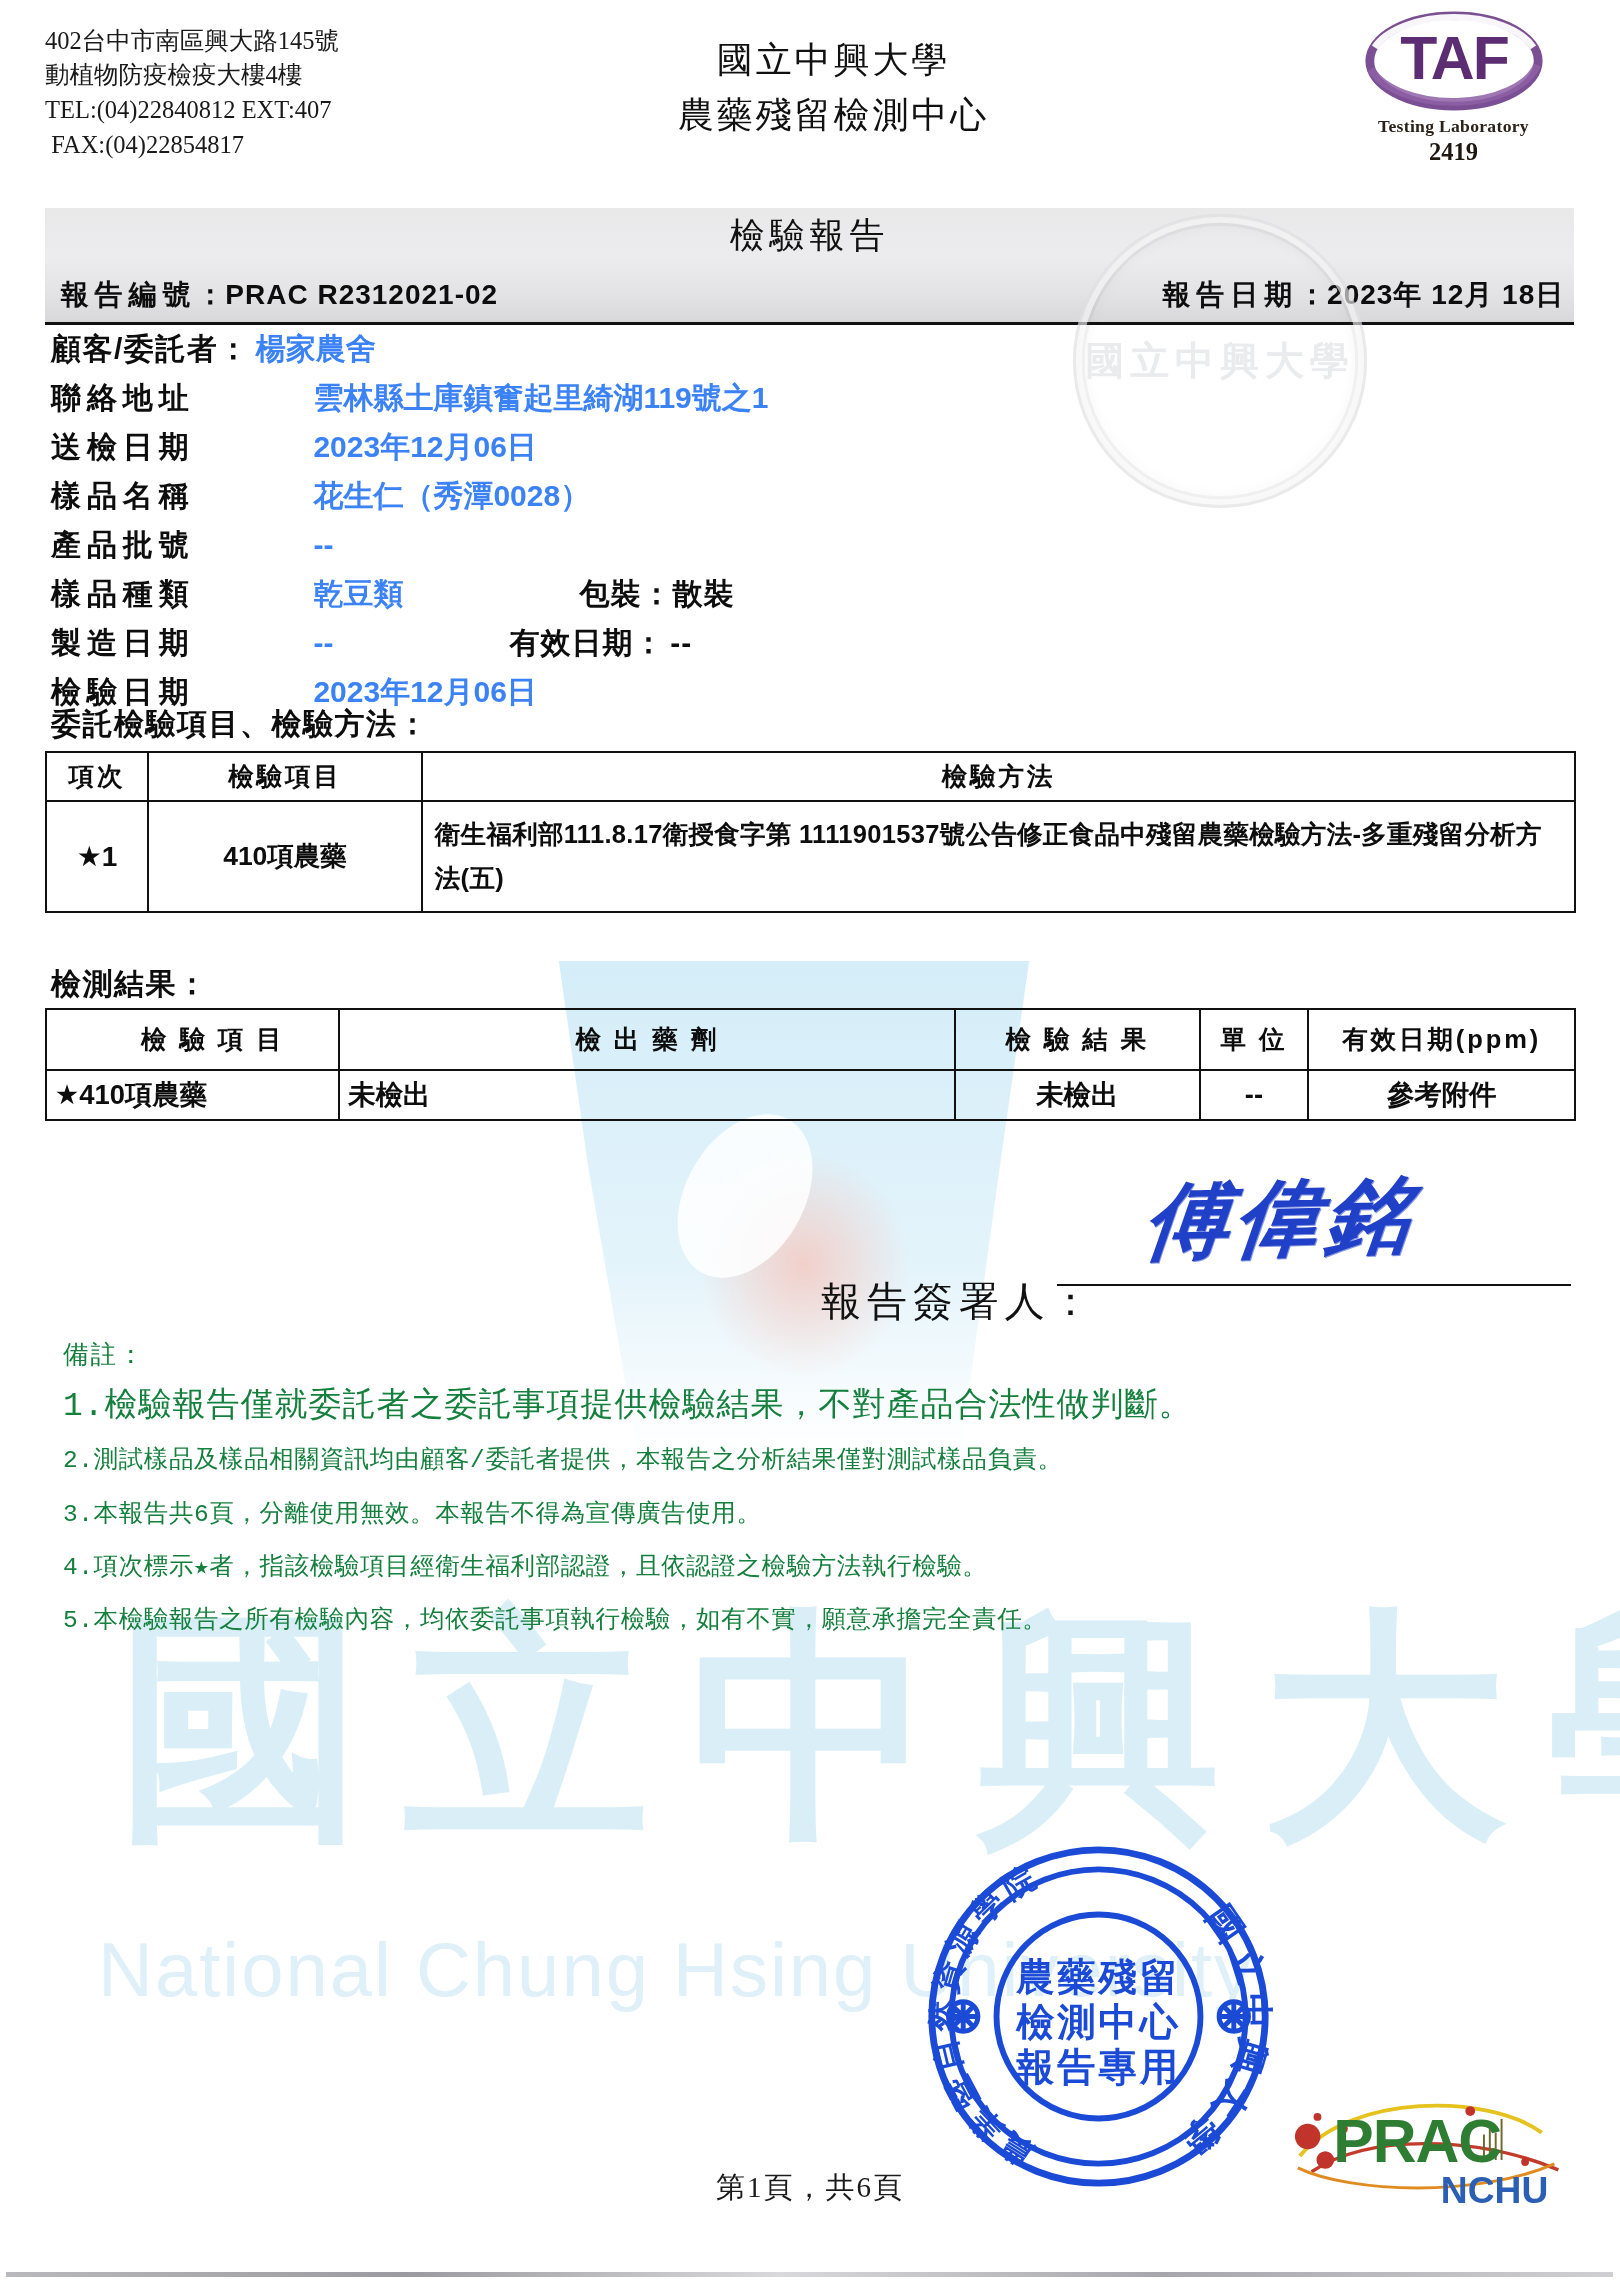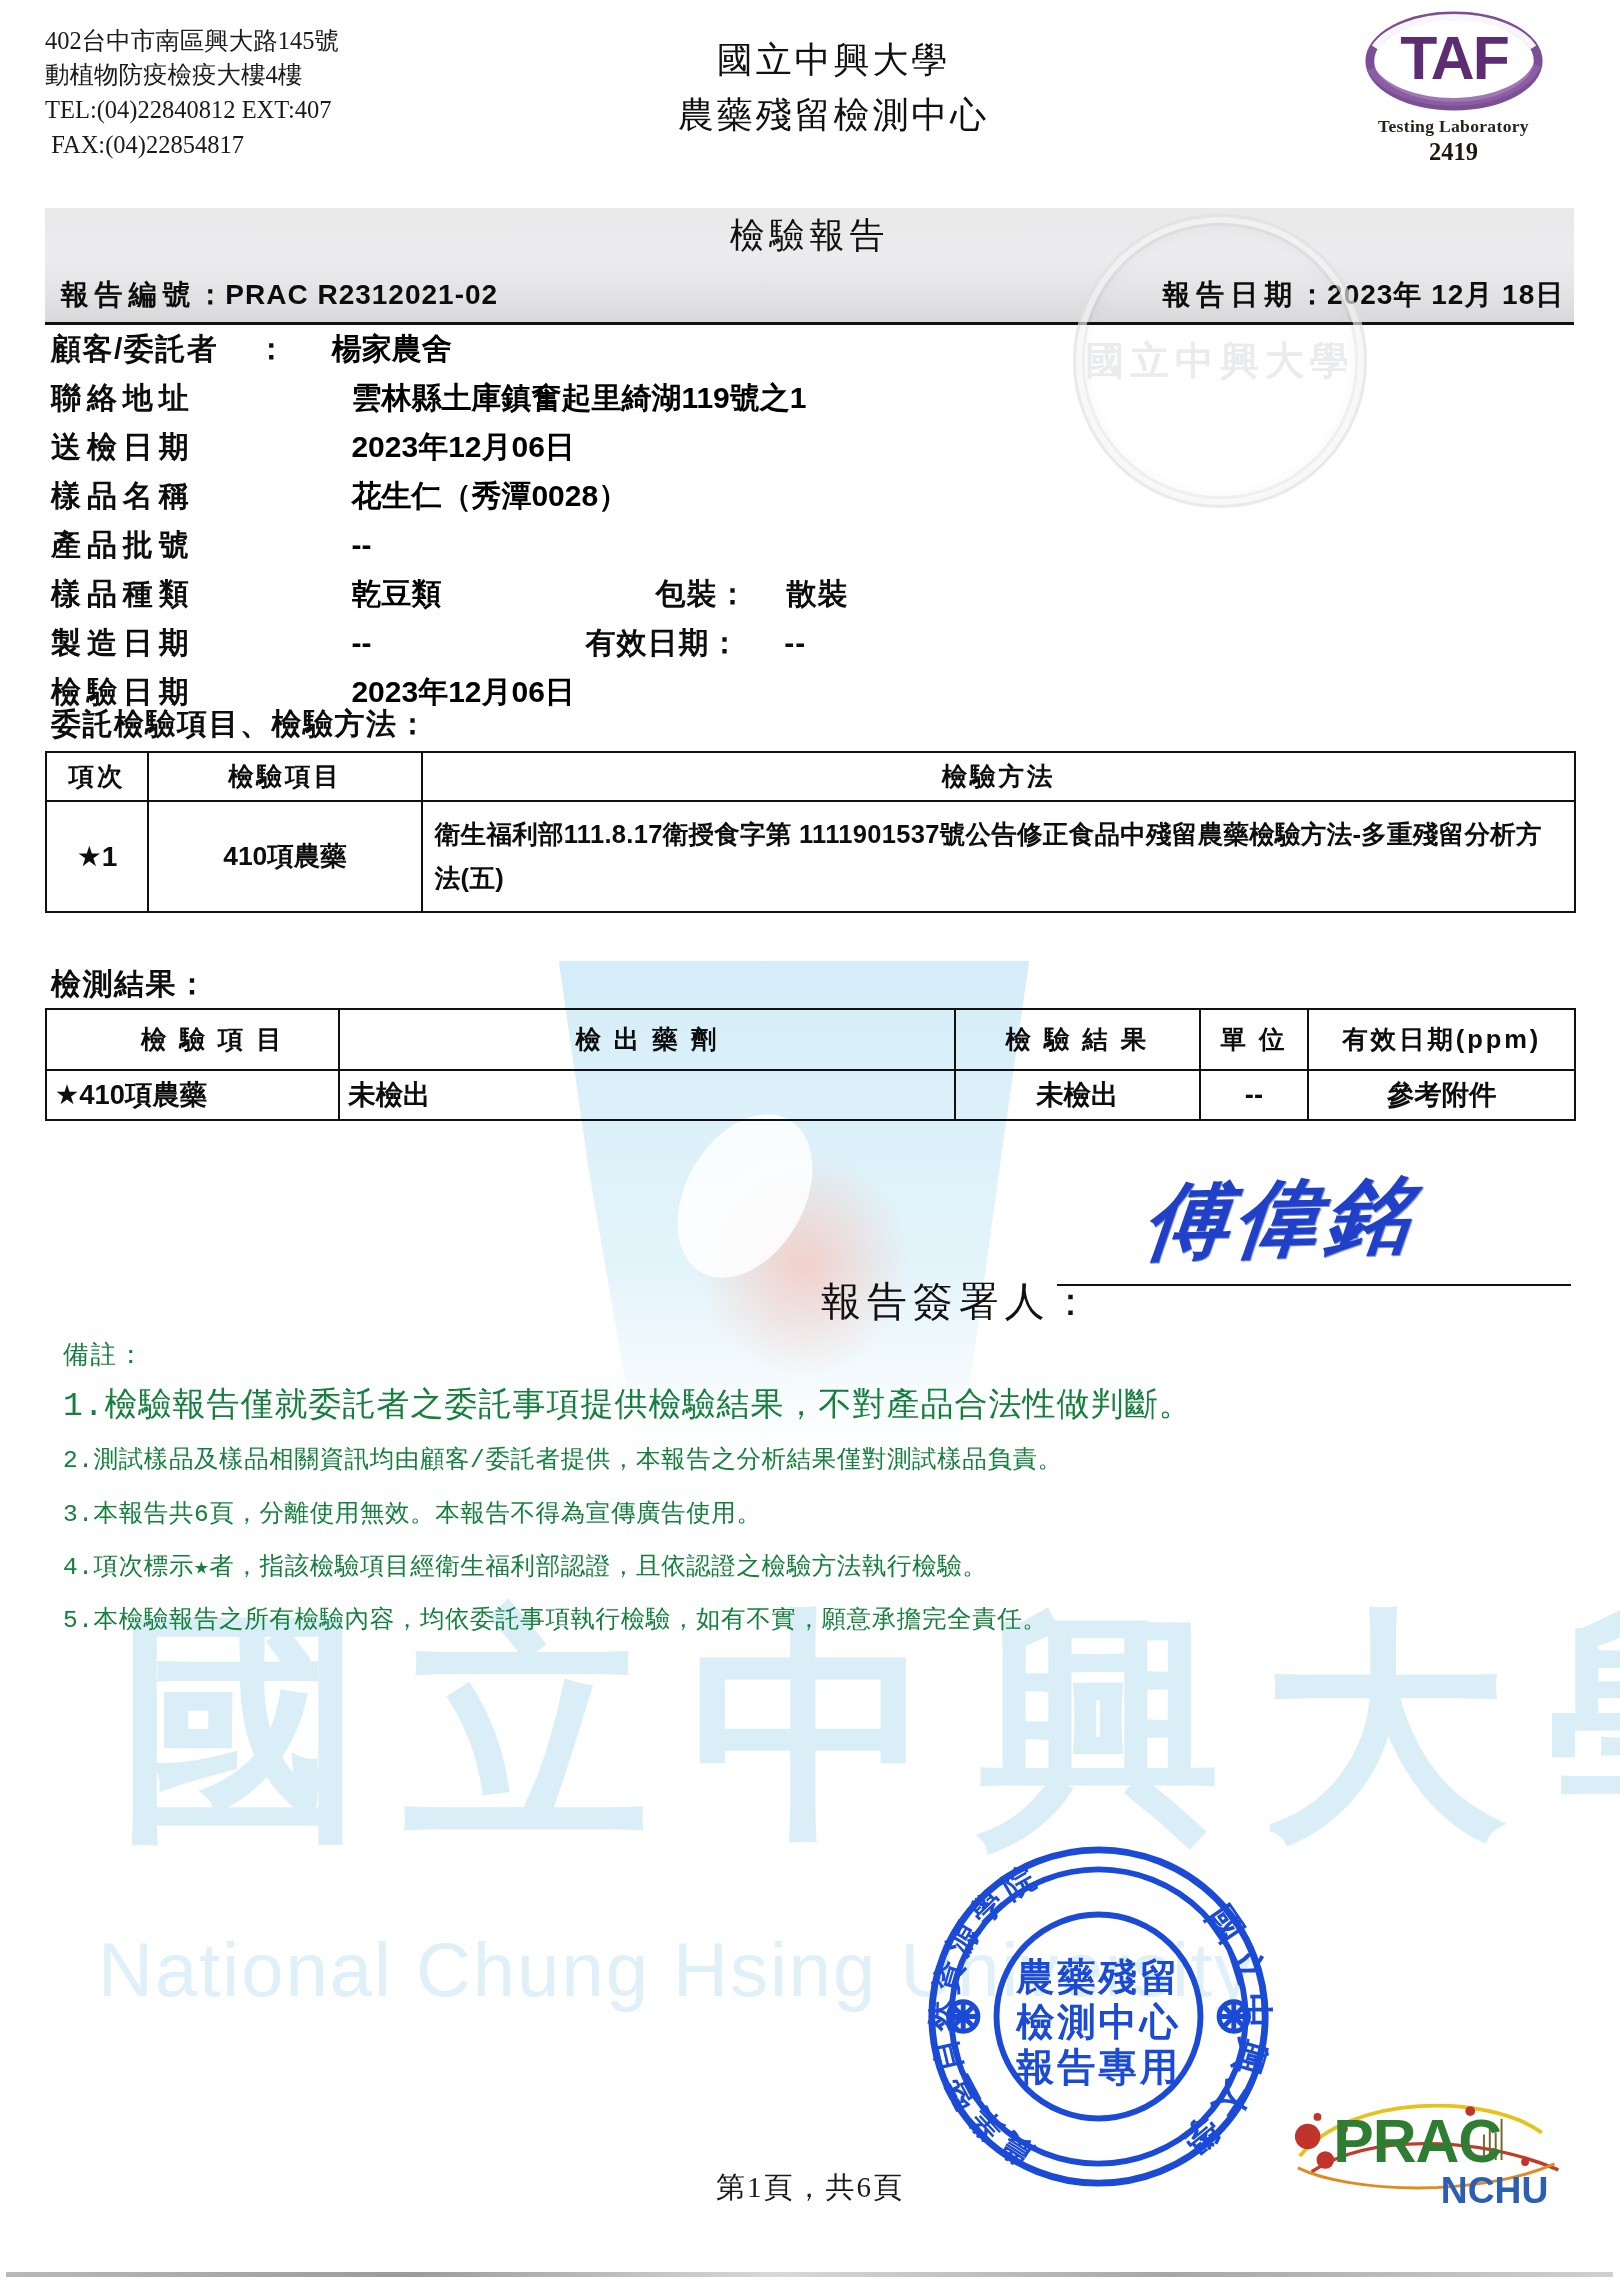--- a/index.html
+++ b/index.html
@@ -194,34 +194,33 @@
   .info {
     position: absolute;
     left: 51px; top: 329px;
     width: 1490px;
     z-index: 2;
   }
   .info-row {
     display: flex;
     align-items: baseline;
     height: 49px;
-    gap: 38px;
   }
   .info-label {
     font-size: 30px;
     font-weight: 700;
     letter-spacing: 1.5px;
     color: #0d0d0d;
     white-space: nowrap;
   }
   .info-label.sp { letter-spacing: 5.9px; }
   .info-value {
     font-size: 30px;
     font-weight: 700;
-    color: #000000;
+    color: #3b82f6;
     white-space: nowrap;
   }
   .c1 { width: 235px; }
   .v1 { margin-left: 5.9px; }
   .v-ind { margin-left: 27.4px; }
   .info-right {
     margin-left: 176px;
     font-size: 30px;
     font-weight: 700;
     letter-spacing: 1px;

